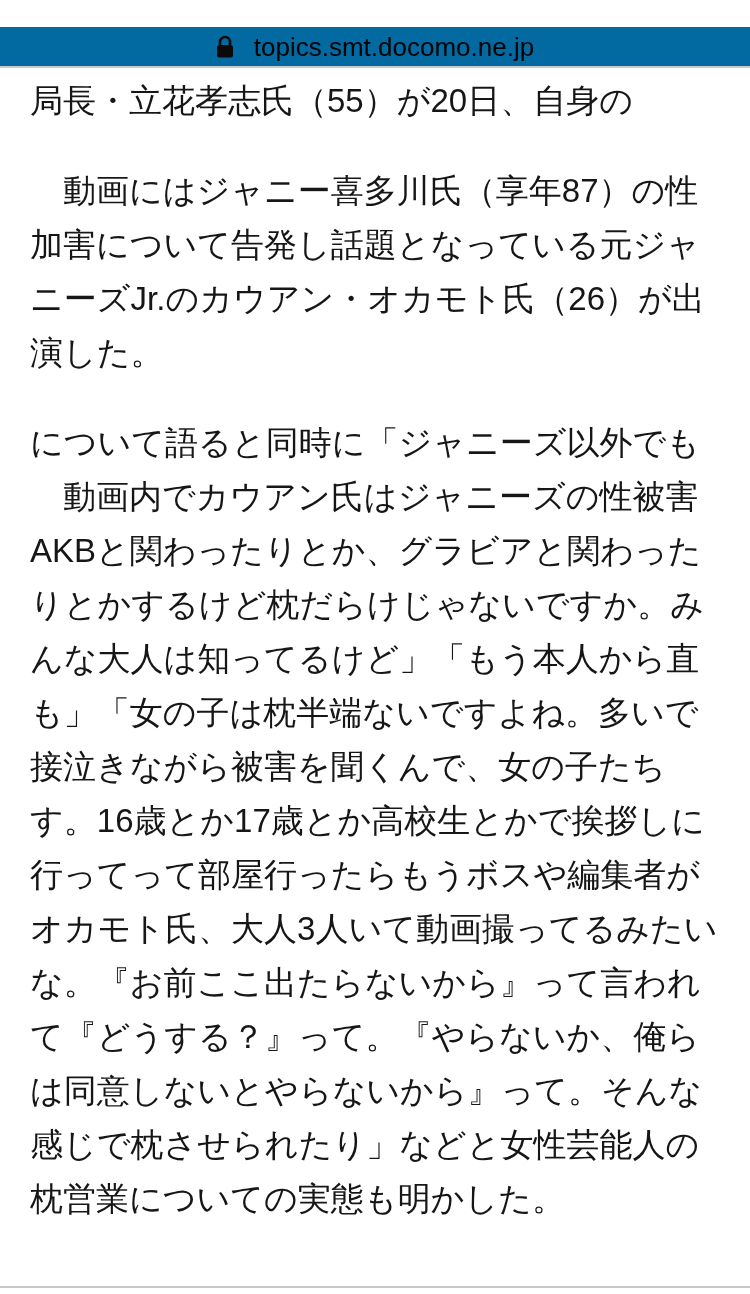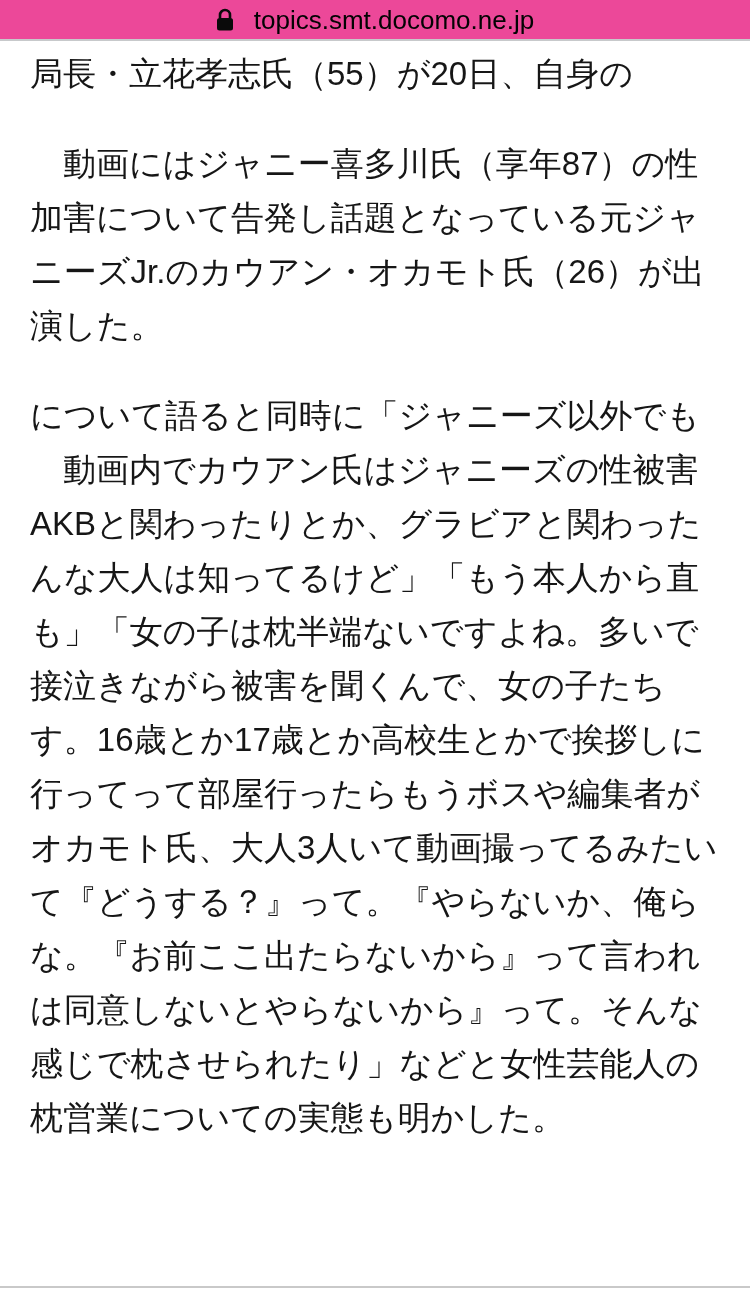--- a/index.html
+++ b/index.html
@@ -15,21 +15,22 @@
     font-family: "Liberation Sans", sans-serif;
   }
   
   .address-bar {
     height: 39px;
     border-bottom: 2px solid #c7c9cb;
     display: flex;
     align-items: center;
     justify-content: center;
     gap: 20px;
-    background: #ec4899;
+    background: #0369a1;
+    margin-top: 27px;
   }
   .lock-wrap {
     display: inline-flex;
     align-items: center;
   }
   .addr-domain {
     font-size: 26px;
     line-height: 26px;
     color: #030303;
     letter-spacing: 0px;
@@ -78,27 +79,28 @@
     <div class="para">
       <div class="line">　動画にはジャニー喜多川氏（享年87）の性</div>
       <div class="line">加害について告発し話題となっている元ジャ</div>
       <div class="line">ニーズJr.のカウアン・オカモト氏（26）が出</div>
       <div class="line">演した。</div>
     </div>
     <div class="para">
       <div class="line">について語ると同時に「ジャニーズ以外でも</div>
       <div class="line">　動画内でカウアン氏はジャニーズの性被害</div>
       <div class="line">AKBと関わったりとか、グラビアと関わった</div>
+      <div class="line">りとかするけど枕だらけじゃないですか。み</div>
       <div class="line">んな大人は知ってるけど」「もう本人から直</div>
       <div class="line">も」「女の子は枕半端ないですよね。多いで</div>
       <div class="line">接泣きながら被害を聞くんで、女の子たち</div>
       <div class="line">す。16歳とか17歳とか高校生とかで挨拶しに</div>
       <div class="line">行ってって部屋行ったらもうボスや編集者が</div>
       <div class="line">オカモト氏、大人3人いて動画撮ってるみたい</div>
+      <div class="line">な。『お前ここ出たらないから』って言われ</div>
       <div class="line">て『どうする？』って。『やらないか、俺ら</div>
-      <div class="line">な。『お前ここ出たらないから』って言われ</div>
       <div class="line">は同意しないとやらないから』って。そんな</div>
       <div class="line">感じで枕させられたり」などと女性芸能人の</div>
       <div class="line">枕営業についての実態も明かした。</div>
     </div>
   </div>
 
 <div class="bottom-rule"></div>
 
 </body></html>

